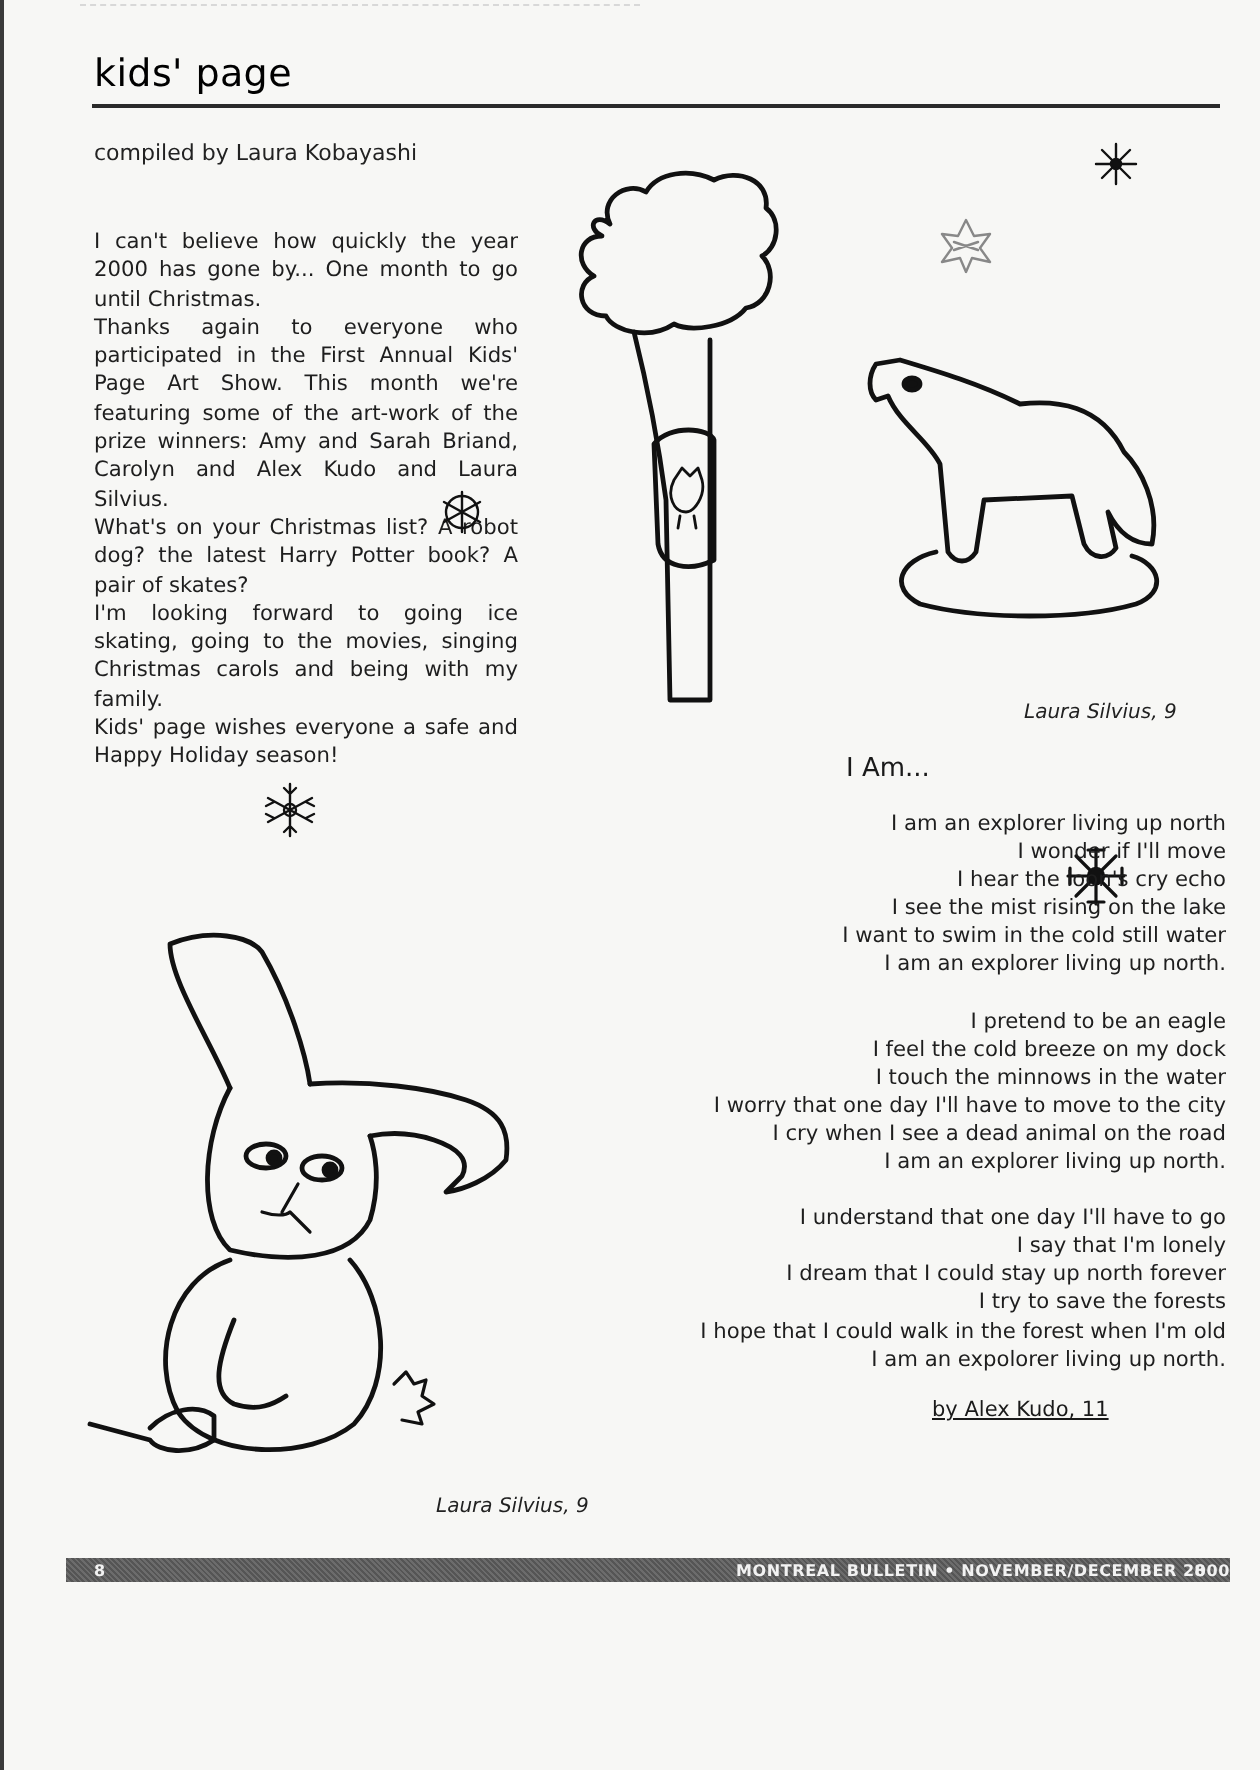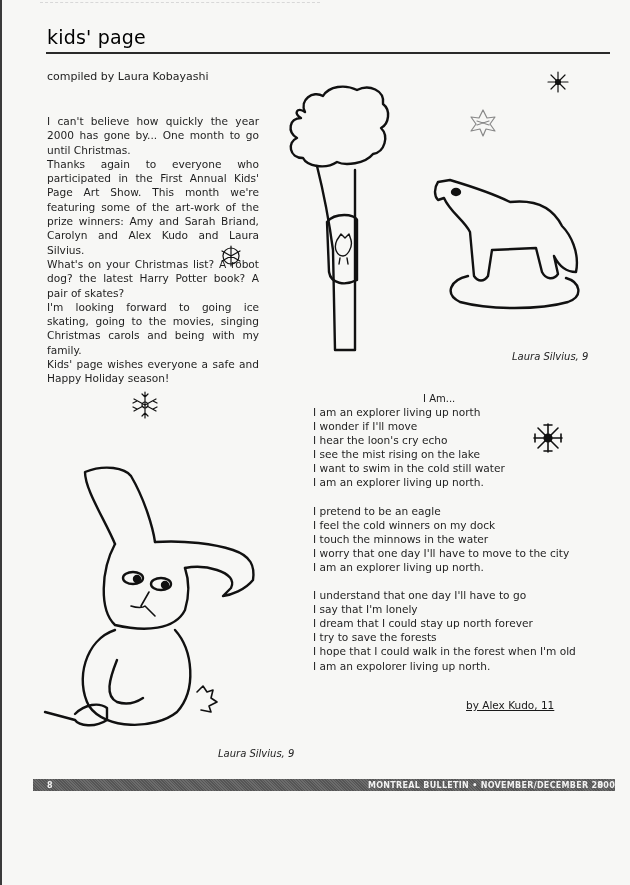--- a/index.html
+++ b/index.html
@@ -28,27 +28,27 @@
   }
   .intro {
     position: absolute; left: 47px; top: 114px; width: 212px;
     font-size: 10.6px; line-height: 14.3px; text-align: justify; color: #1e1e1e;
   }
   .intro p { margin: 0; }
   .credit { position: absolute; font-size: 10px; color: #222; font-style: italic; }
   .credit-top { left: 512px; top: 351px; }
   .credit-bottom { left: 218px; top: 748px; }
   .poem-title {
-    position: absolute; left: 423px; top: 393px; font-size: 10px;
+    position: absolute; left: 423px; top: 377px; font-size: 13px;
   }
   .poem {
     position: absolute; left: 313px; top: 405px; width: 300px;
     font-size: 10.6px; line-height: 14.1px; color: #1e1e1e;
   }
-  .stanza { margin: 0 0 14px 0; }
+  .stanza { margin: 0 0 14px 0; text-align: right; }
   .stanza div { white-space: nowrap; }
   .poem-author {
     position: absolute; left: 466px; top: 699px; font-size: 10.5px; text-decoration: underline;
   }
   .footer-band {
     position: absolute; left: 33px; top: 779px; width: 582px; height: 12px;
     background: repeating-linear-gradient(45deg, #555 0 1px, #6c6c6c 1px 2px);
     display: flex; align-items: center; justify-content: space-between;
     color: #f2f2f2; font-size: 8px; font-weight: bold; letter-spacing: 0.3px;
     box-sizing: border-box; padding: 0 12px 0 14px;
@@ -132,23 +132,24 @@
   <div class="stanza">
     <div>I am an explorer living up north</div>
     <div>I wonder if I'll move</div>
     <div>I hear the loon's cry echo</div>
     <div>I see the mist rising on the lake</div>
     <div>I want to swim in the cold still water</div>
     <div>I am an explorer living up north.</div>
   </div>
   <div class="stanza">
     <div>I pretend to be an eagle</div>
-    <div>I feel the cold winners on my dock</div>
+    <div>I feel the cold breeze on my dock</div>
     <div>I touch the minnows in the water</div>
     <div>I worry that one day I'll have to move to the city</div>
+    <div>I cry when I see a dead animal on the road</div>
     <div>I am an explorer living up north.</div>
   </div>
   <div class="stanza">
     <div>I understand that one day I'll have to go</div>
     <div>I say that I'm lonely</div>
     <div>I dream that I could stay up north forever</div>
     <div>I try to save the forests</div>
     <div>I hope that I could walk in the forest when I'm old</div>
     <div>I am an expolorer living up north.</div>
   </div>

